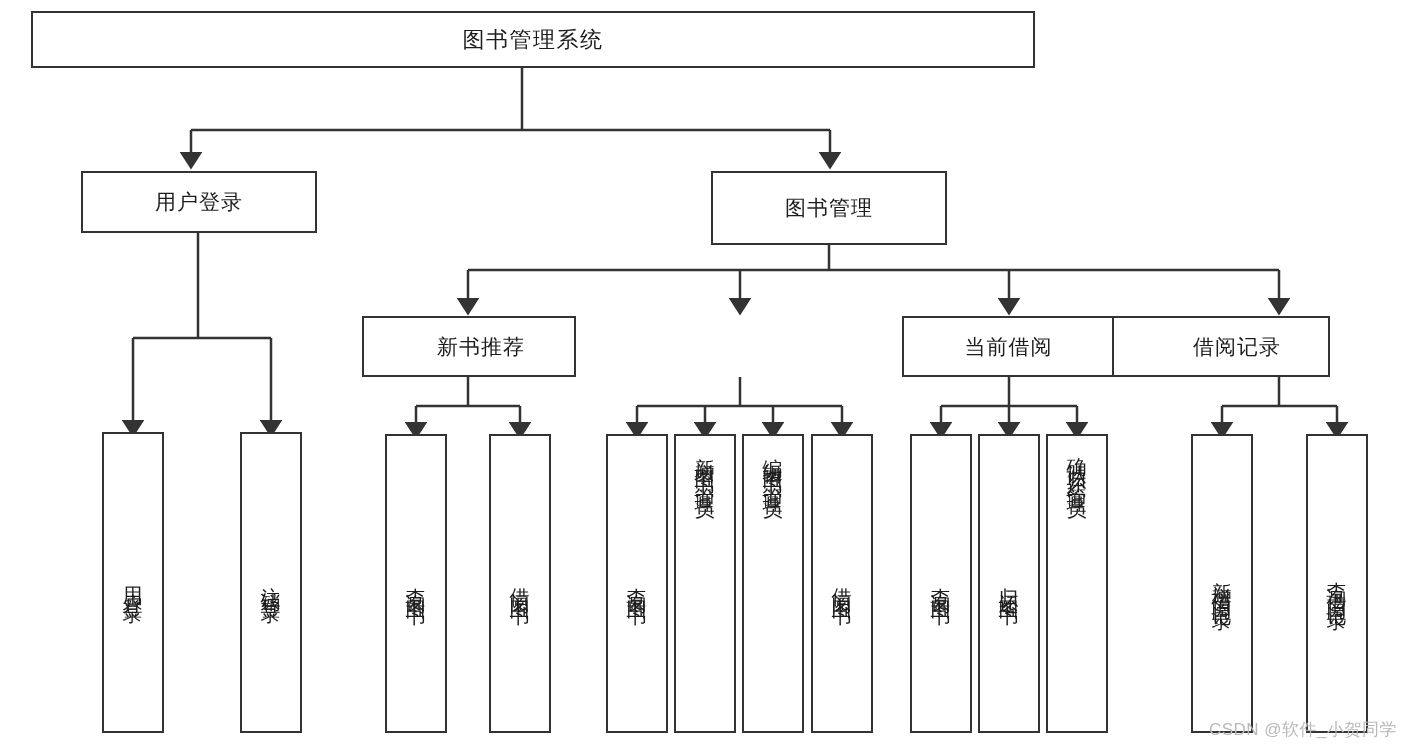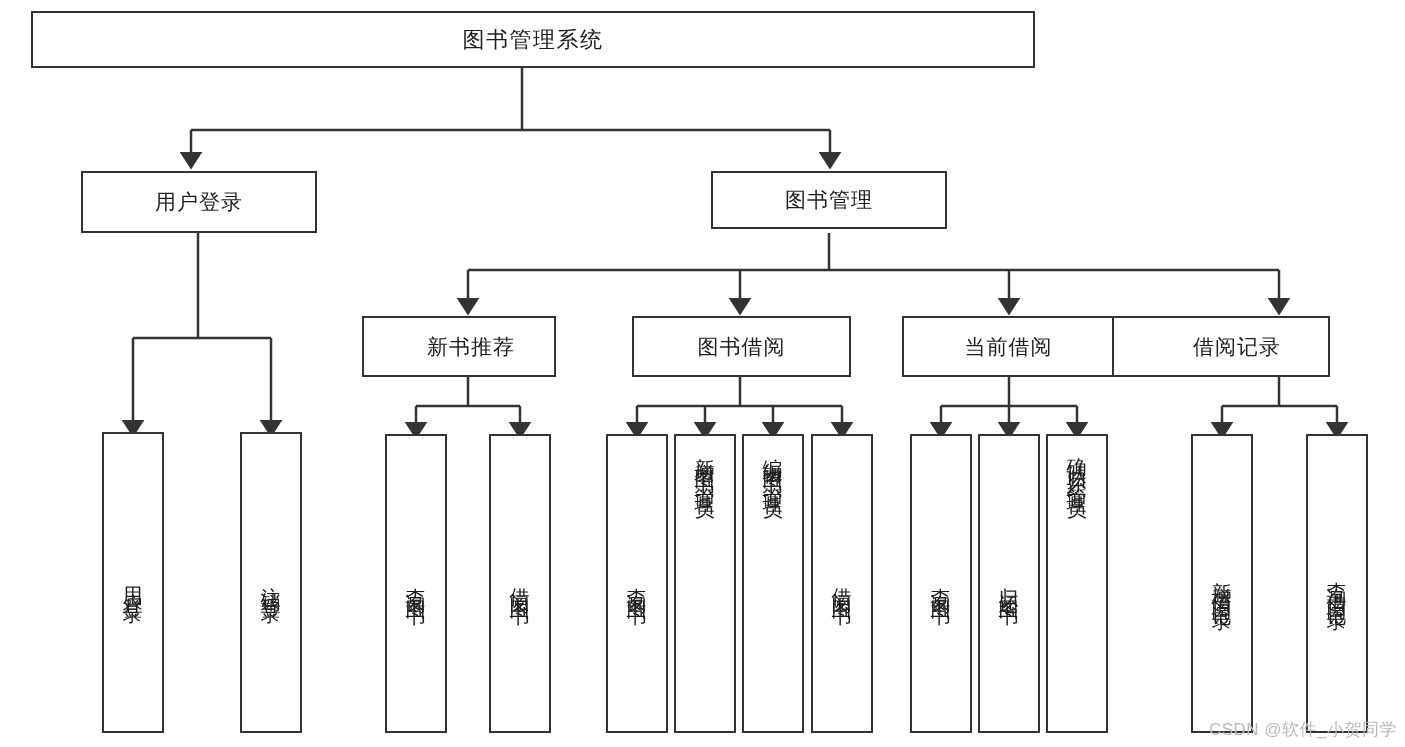--- a/index.html
+++ b/index.html
@@ -76,29 +76,26 @@
     </g>
   </svg>
 
   <div class="node root" style="left:20px;top:11px;width:1004px;height:57px;margin-left:11px;">
     <span>图书管理系统</span>
   </div>
 
   <div class="node h" style="left:81px;top:171px;width:236px;height:62px;">
     <span>用户登录</span>
   </div>
-  <div class="node h" style="left:711px;top:171px;width:236px;height:58px;">
+  <div class="node h" style="left:711px;top:171px;width:236px;height:74px;">
     <span>图书管理</span>
   </div>
 
-  <div class="node h" style="left:362px;top:316px;width:194px;height:61px;padding-left:24px;">
+  <div class="node h" style="left:362px;top:316px;width:214px;height:61px;padding-left:24px;">
     <span>新书推荐</span>
-  </div>
-  <div class="node h" style="left:632px;top:316px;width:219px;height:61px;">
-    <span>图书借阅</span>
   </div>
   <div class="node h" style="left:902px;top:316px;width:213px;height:61px;">
     <span>当前借阅</span>
   </div>
   <div class="node h" style="left:1112px;top:316px;width:218px;height:61px;padding-left:32px;">
     <span>借阅记录</span>
   </div>
 
   <div class="leaf mid" style="left:102px;top:432px;width:62px;height:301px;">
     <span class="vt">用户登录</span>

